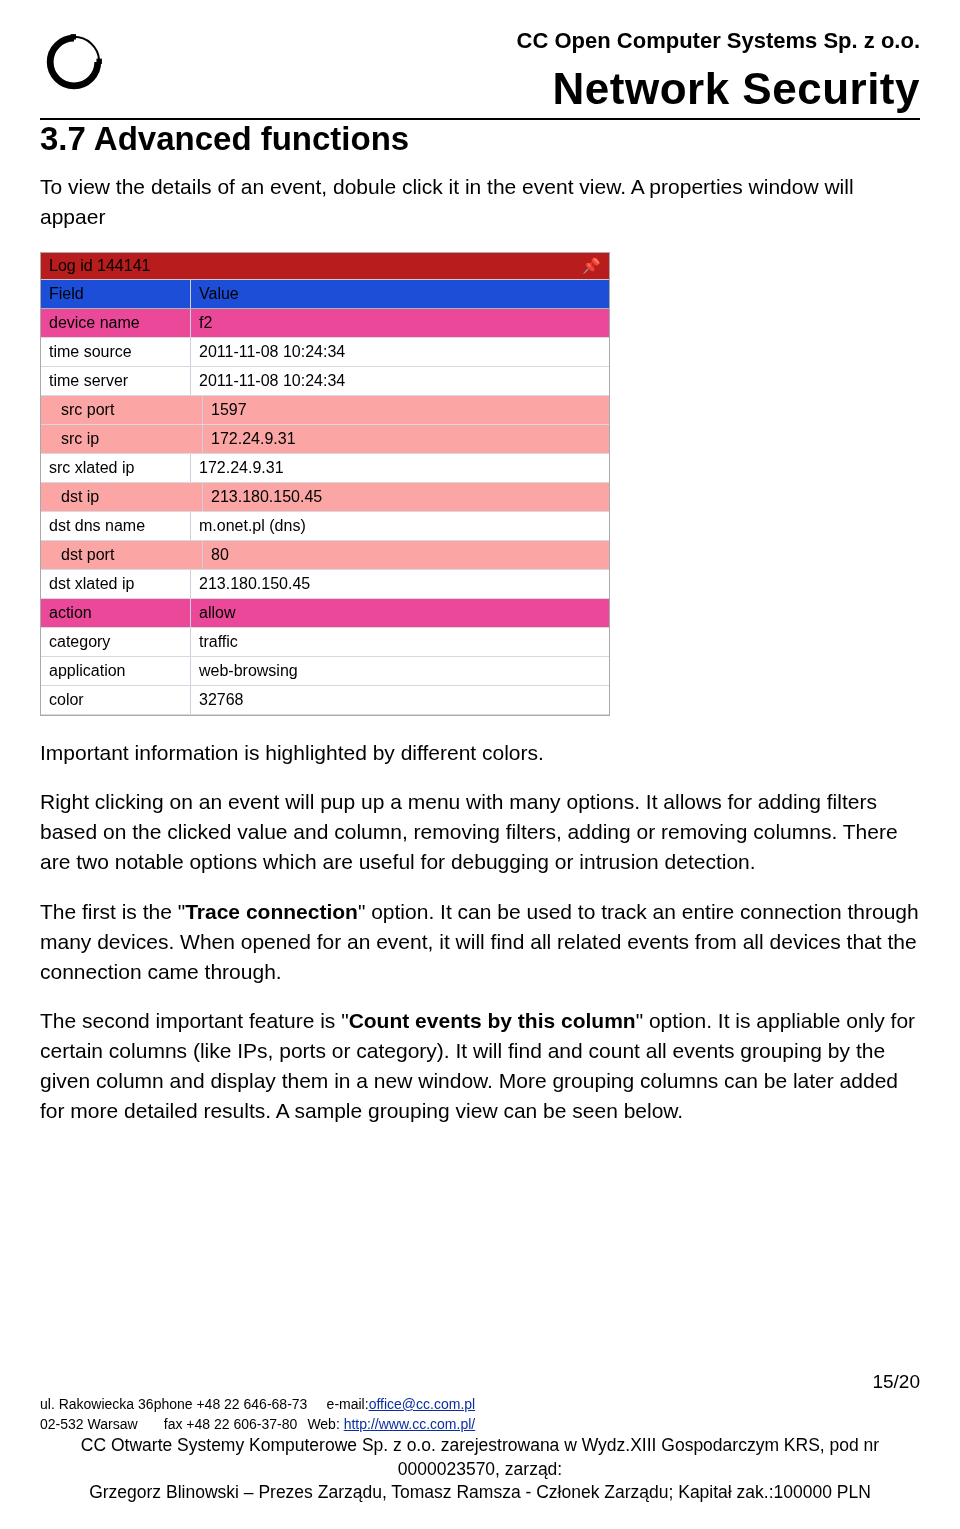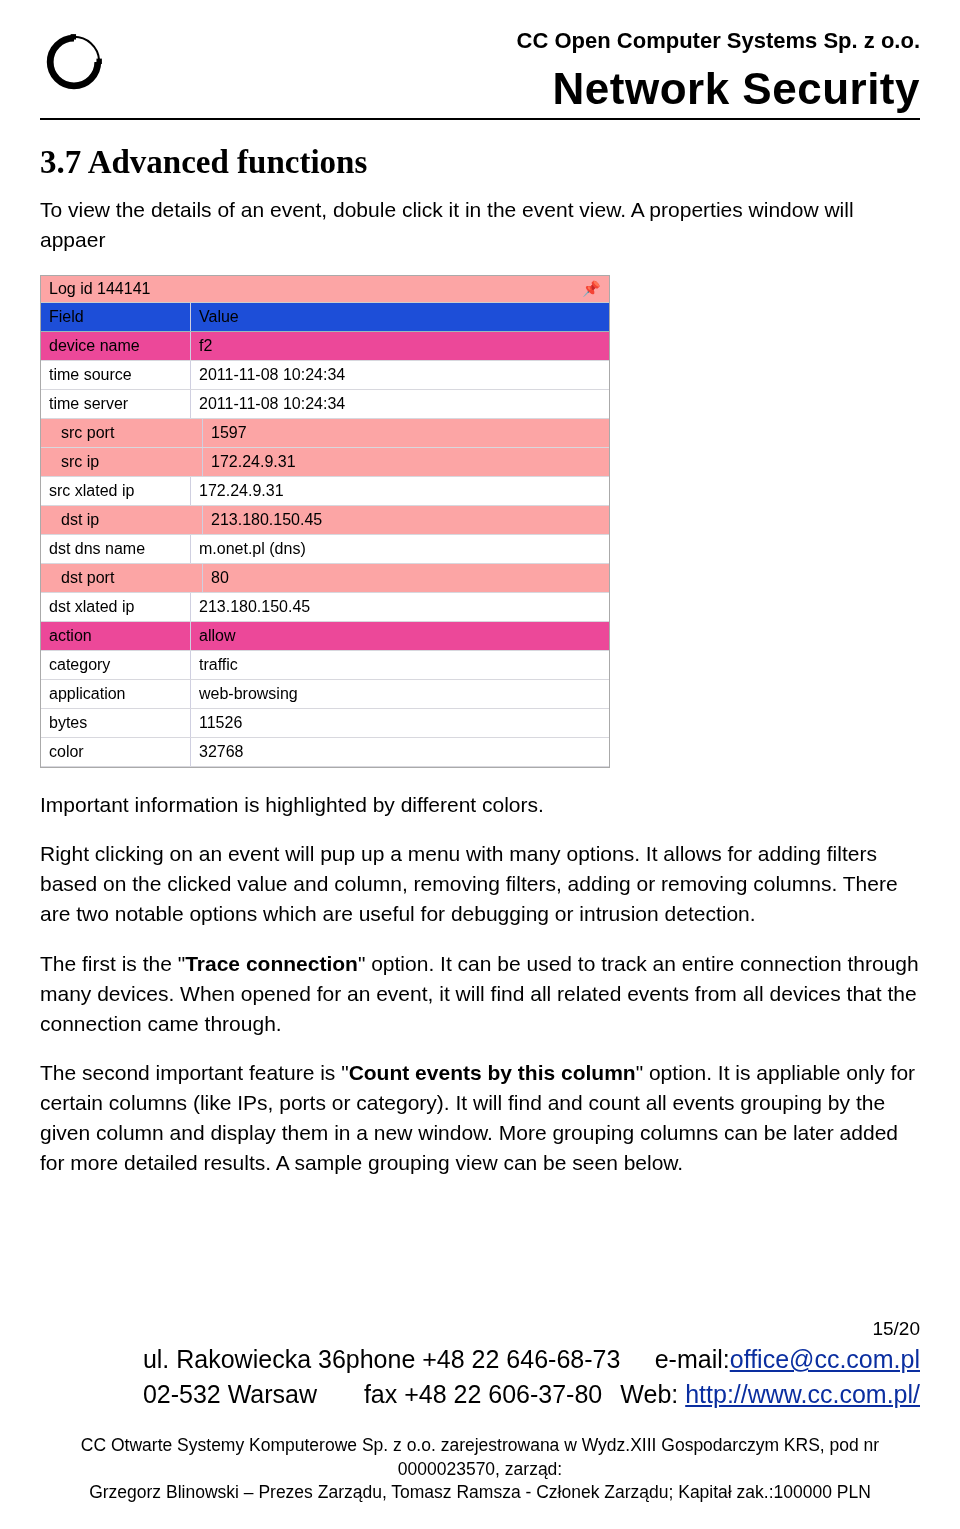--- a/index.html
+++ b/index.html
@@ -24,43 +24,43 @@
   .logo {
     width: 68px;
     height: 68px;
     position: relative;
   }
   .logo svg { width: 100%; height: 100%; }
   .header-text { text-align: right; }
   .company { font-weight: bold; font-size: 22px; margin-bottom: 10px; }
   .title { font-weight: bold; font-size: 44px; letter-spacing: 0.5px; }
   h2.section {
-    font-family: Liberation Serif, serif;
+    font-family: Liberation Sans, sans-serif;
     font-size: 33px;
     font-weight: bold;
-    margin-top: 24px;
+    margin-top: 0;
     margin-bottom: 14px;
   }
   p.body {
     font-size: 21px;
     line-height: 1.42;
     margin-bottom: 20px;
   }
   .bold-inline { font-weight: bold; }
 
   
   .props {
     width: 570px;
     border: 1px solid #aaa;
     font-family: Tahoma, Arial, sans-serif;
     font-size: 16px;
     margin: 6px 0 22px 0;
   }
   .props-title {
-    background: #fca5a5;
+    background: #b91c1c;
     padding: 4px 8px;
     border-bottom: 1px solid #ccc;
     display: flex;
     justify-content: space-between;
     align-items: center;
     gap: 23px;
   }
   .pin-icon { font-size: 15px; }
   .props-head {
     display: flex;
@@ -81,33 +81,33 @@
   
   .footer {
     position: absolute;
     left: 0; right: 0; bottom: 24px;
     padding: 0 40px;
     font-size: 18px;
   }
   .pagenum { text-align: right; margin-bottom: 2px; font-size: 19px;}
   .fcols {
     display: flex;
-    justify-content: flex-end;
-    font-size: 25px;
+    justify-content: flex-start;
+    font-size: 14px;
     line-height: 1.4;
   }
   .fcol { white-space: nowrap; }
   .fcol.right { text-align: right; }
   .fcol.center { text-align: center; }
   a.link { color: #0a2ea0; text-decoration: underline; }
   .legal {
     text-align: center;
     font-size: 17.5px;
     line-height: 1.35;
-    margin-top: 22px;
+    margin-top: 0;
   }
 </style>
 </head>
 <body>
 
 <div class="page">
   <div class="header-row">
     <div class="logo">
       <svg viewBox="0 0 100 100">
         <path d="M85 50 A35 35 0 1 1 50 15" fill="none" stroke="#000" stroke-width="10" stroke-linecap="butt"></path>
@@ -182,24 +182,20 @@
         </div>
         <div class="props-row">
           <div class="c1">category</div>
           <div class="c2">traffic</div>
         </div>
         <div class="props-row">
           <div class="c1">application</div>
           <div class="c2">web-browsing</div>
         </div>
         <div class="props-row">
-          <div class="c1">bytes</div>
-          <div class="c2">11526</div>
-        </div>
-        <div class="props-row">
           <div class="c1">color</div>
           <div class="c2">32768</div>
         </div>
       </div>
   </div>
 
   <p class="body">Important information is highlighted by different colors.</p>
   <p class="body">Right clicking on an event will pup up a menu with many options. It allows for adding filters based on the clicked value and column, removing filters, adding or removing columns. There are two notable options which are useful for debugging or intrusion detection.</p>
 
   <p class="body">

